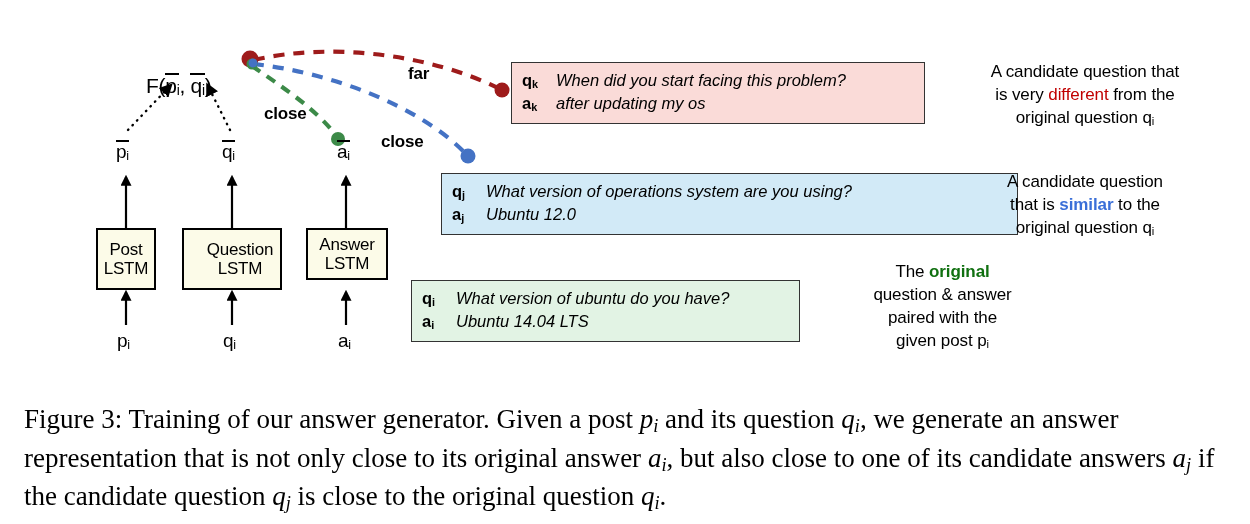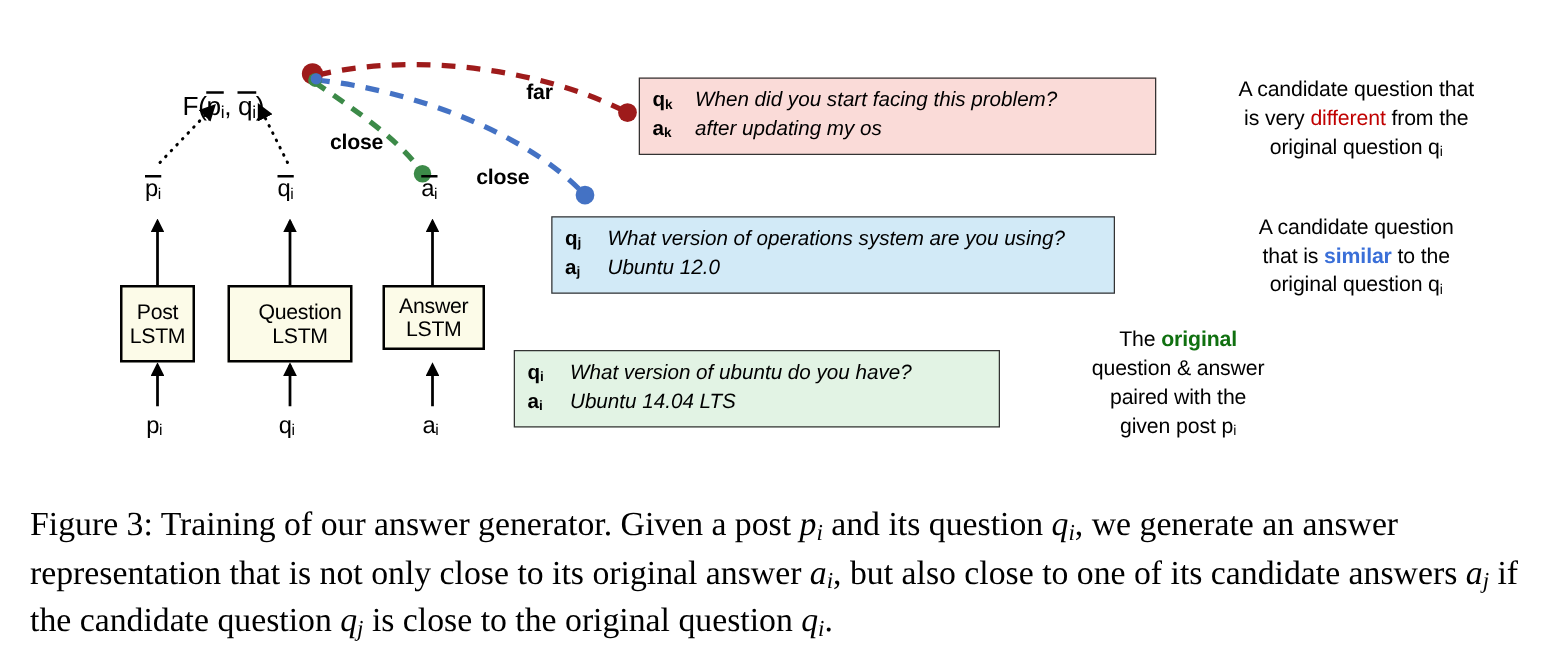--- a/index.html
+++ b/index.html
@@ -211,36 +211,36 @@
   <div class="plainlabel" style="left:117px; top:330px;">
     <span>p</span><span class="sub">i</span>
   </div>
   <div class="plainlabel" style="left:223px; top:330px;">
     <span>q</span><span class="sub">i</span>
   </div>
   <div class="plainlabel" style="left:338px; top:330px;">
     <span>a</span><span class="sub">i</span>
   </div>
 
-  <div class="arc-label" style="left:421px; top:64px;text-align:center;">far</div>
+  <div class="arc-label" style="left:408px; top:64px;text-align:center;">far</div>
   <div class="arc-label" style="left:264px; top:104px;">close</div>
   <div class="arc-label" style="left:381px; top:132px;">close</div>
 
   <div class="qa-box box-pink" style="left:511px; top:62px; width:414px;">
     <div class="qa-row">
       <span class="qa-key"><span>q</span><span class="sub">k</span></span>
       <span class="qa-val">When did you start facing this problem?</span>
     </div>
     <div class="qa-row">
       <span class="qa-key"><span>a</span><span class="sub">k</span></span>
       <span class="qa-val">after updating my os</span>
     </div>
   </div>
 
-  <div class="qa-box box-blue" style="left:441px; top:173px; width:451px;">
+  <div class="qa-box box-blue" style="left:441px; top:173px; width:577px;">
     <div class="qa-row">
       <span class="qa-key"><span>q</span><span class="sub">j</span></span>
       <span class="qa-val">What version of operations system are you using?</span>
     </div>
     <div class="qa-row">
       <span class="qa-key"><span>a</span><span class="sub">j</span></span>
       <span class="qa-val">Ubuntu 12.0</span>
     </div>
   </div>
 

